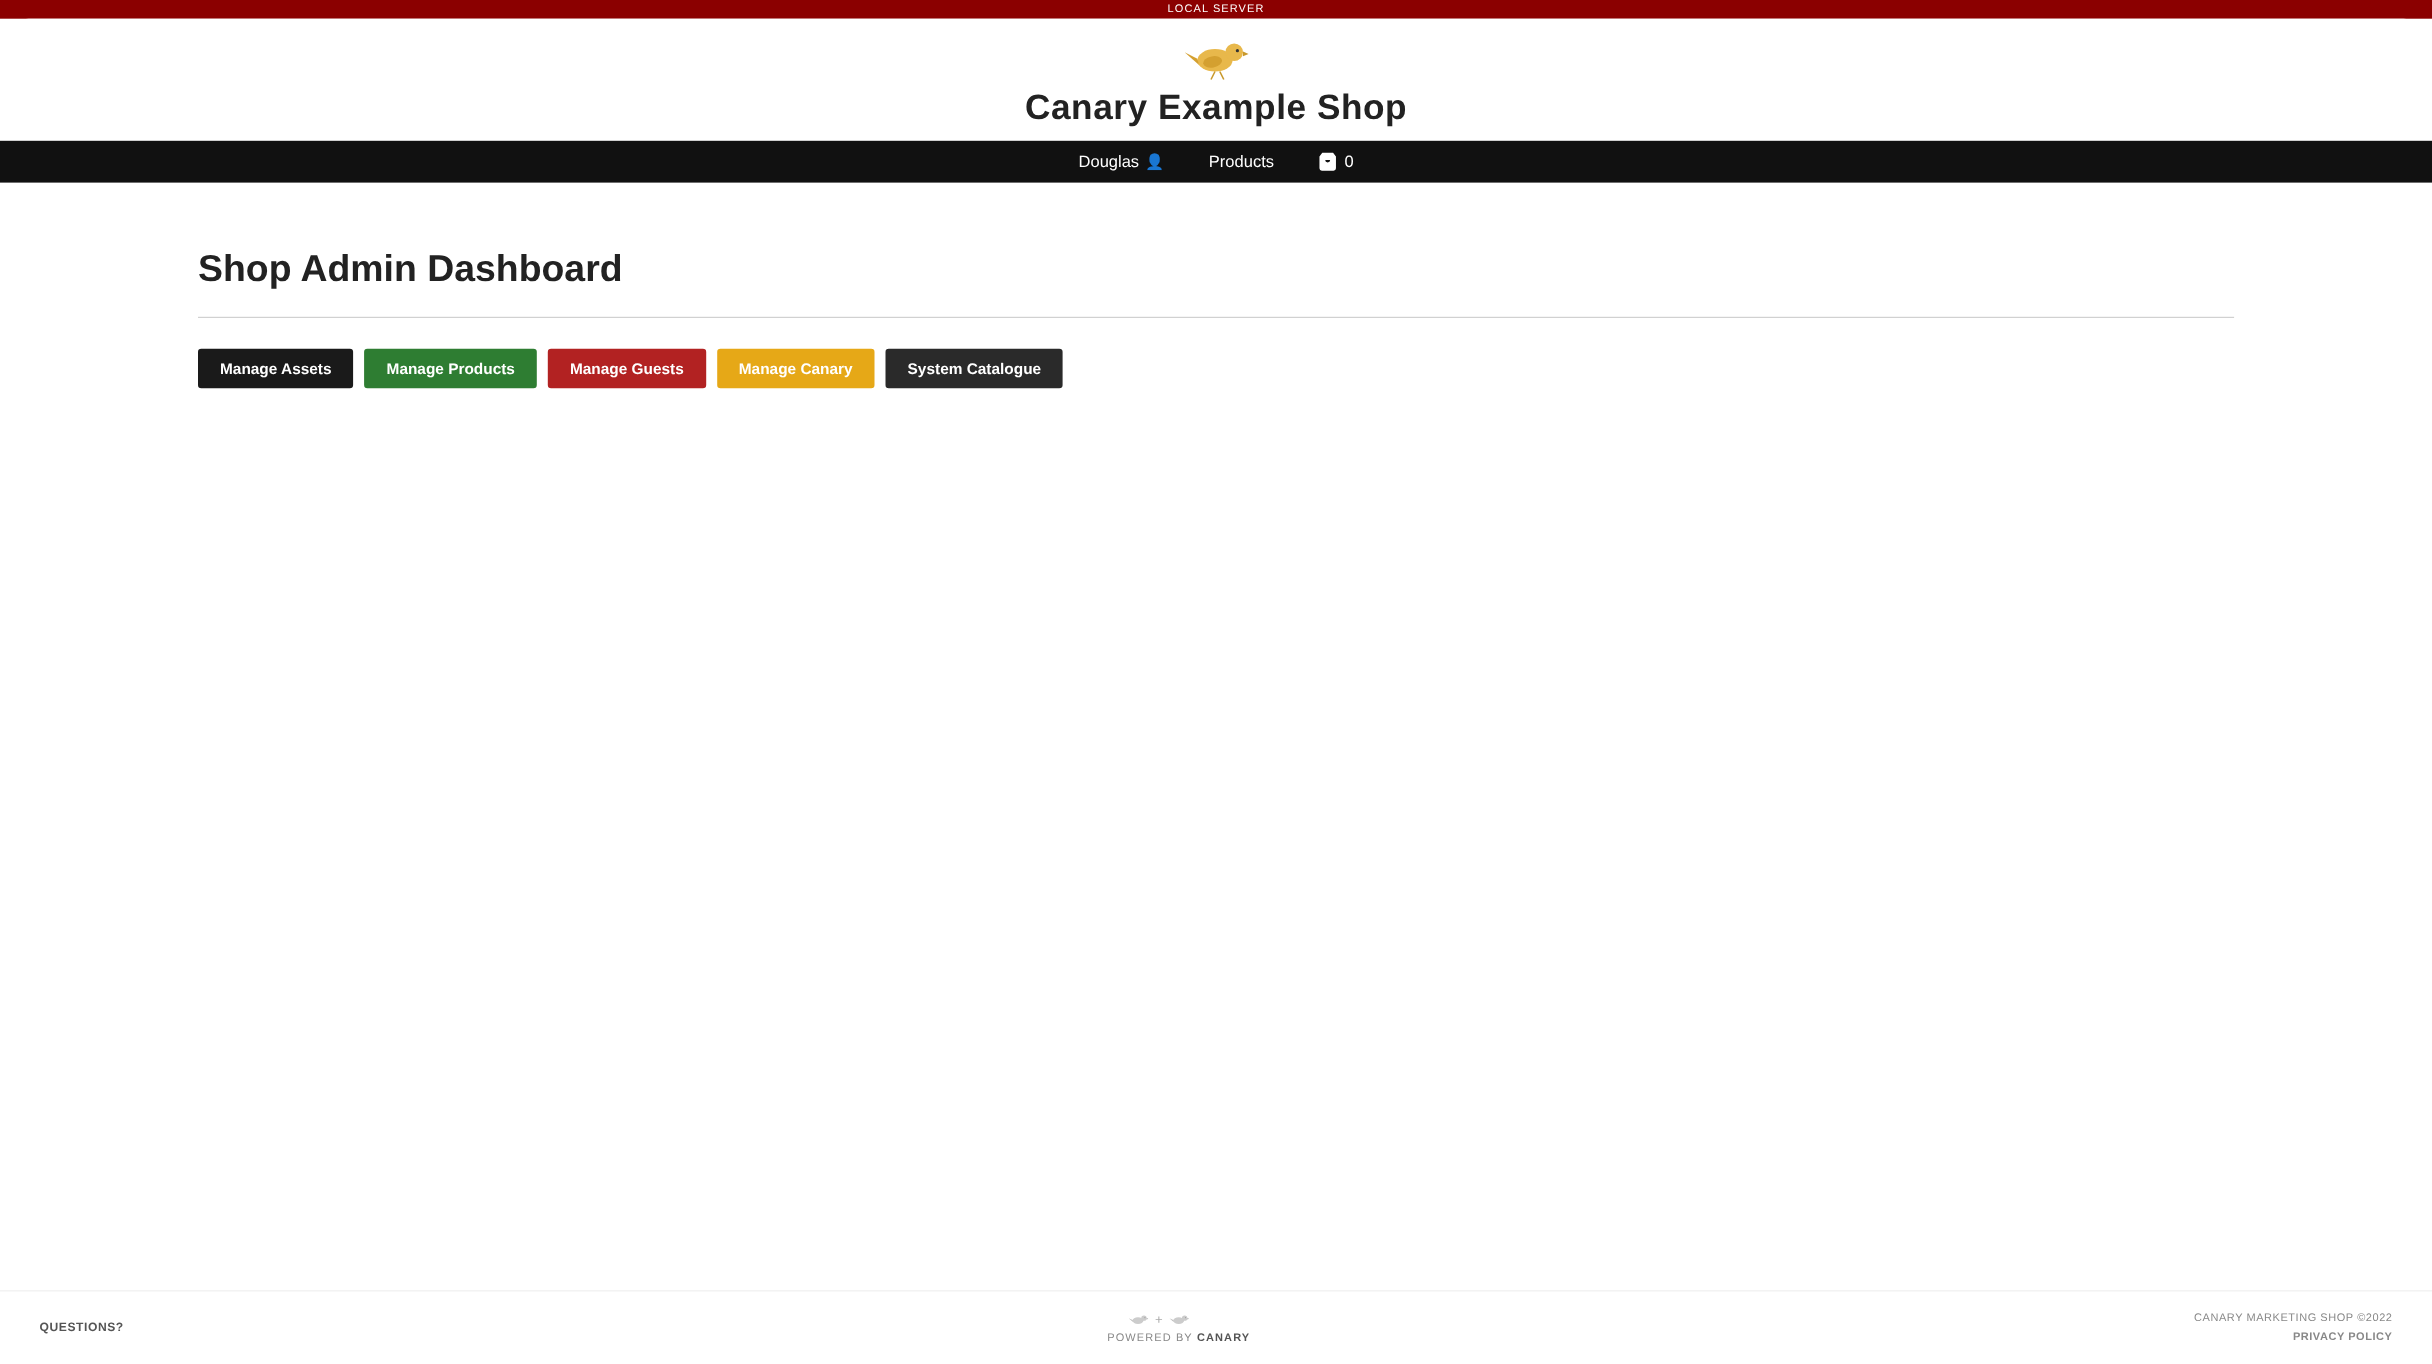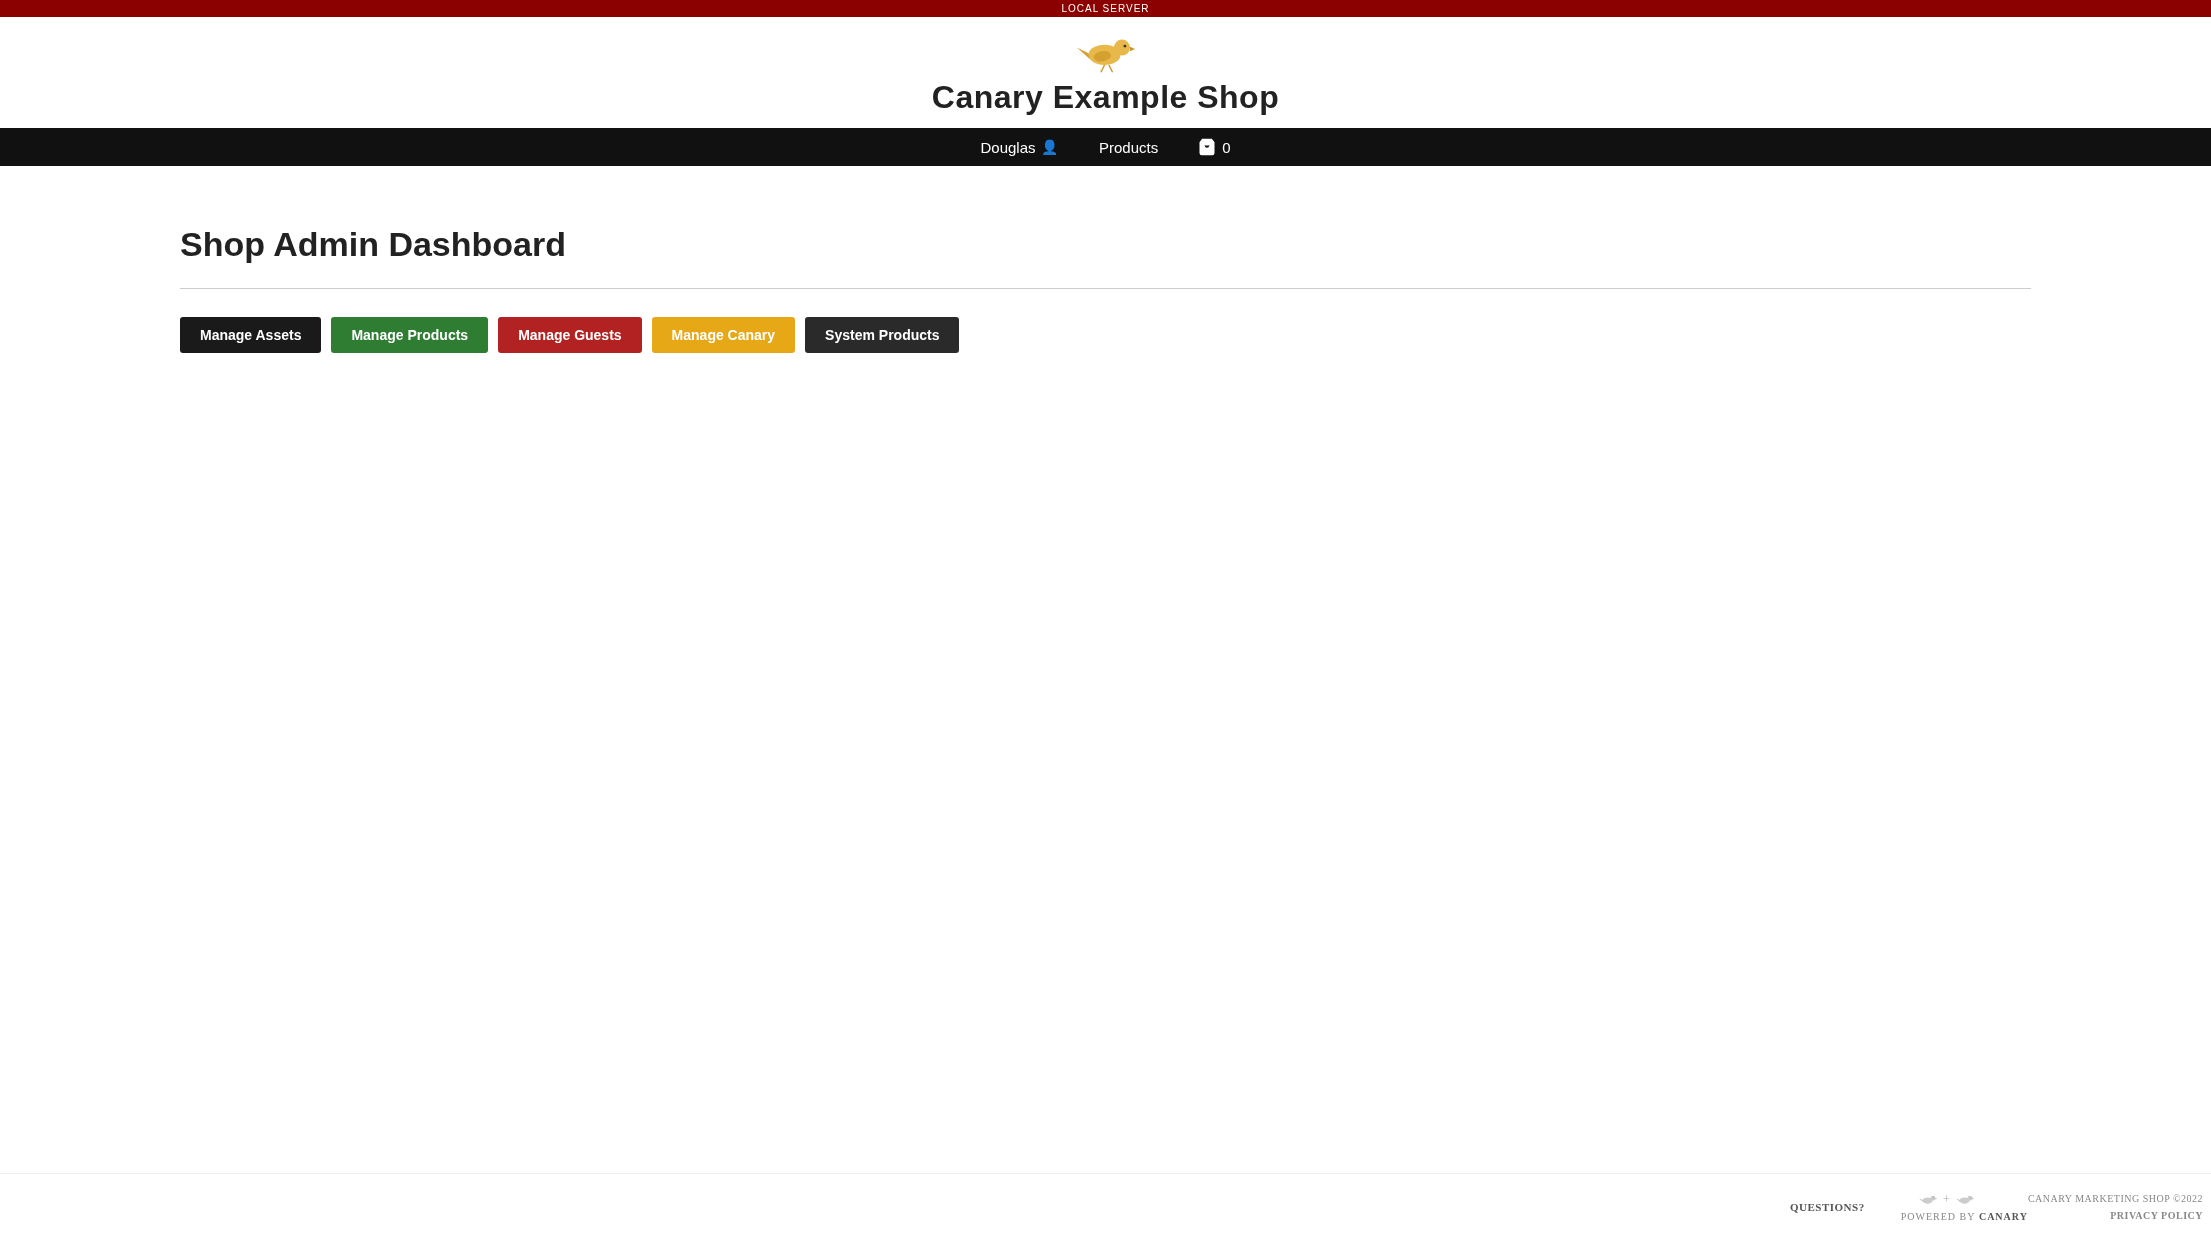--- a/index.html
+++ b/index.html
@@ -133,24 +133,23 @@
 
     .btn-dark {
       background: #2a2a2a;
     }
 
     
     .footer {
       border-top: 1px solid #eeeeee;
       display: flex;
       align-items: center;
-      justify-content: flex-end;
-      padding: 16px 8px;
+      justify-content: space-between;
+      padding: 16px 36px;
       margin-top: auto;
-      font-family: Liberation Serif, serif;
     }
 
     .footer-left {
       font-size: 11px;
       color: #555555;
       font-weight: 600;
       letter-spacing: 0.5px;
     }
 
     .footer-center {
@@ -248,21 +247,21 @@
 </nav>
 
 <main class="main-content">
   <h2 class="page-title">Shop Admin Dashboard</h2>
   <hr class="divider">
   <div class="button-row">
     <button class="admin-btn btn-black">Manage Assets</button>
     <button class="admin-btn btn-green">Manage Products</button>
     <button class="admin-btn btn-red">Manage Guests</button>
     <button class="admin-btn btn-orange">Manage Canary</button>
-    <button class="admin-btn btn-dark">System Products</button>
+    <button class="admin-btn btn-dark">System Catalogue</button>
   </div>
 </main>
 
 <footer class="footer">
   <div class="footer-left">QUESTIONS?</div>
 
   <div class="footer-center">
     <div class="footer-bird-row">
 
       <svg width="18" height="14" viewBox="0 0 80 55">

